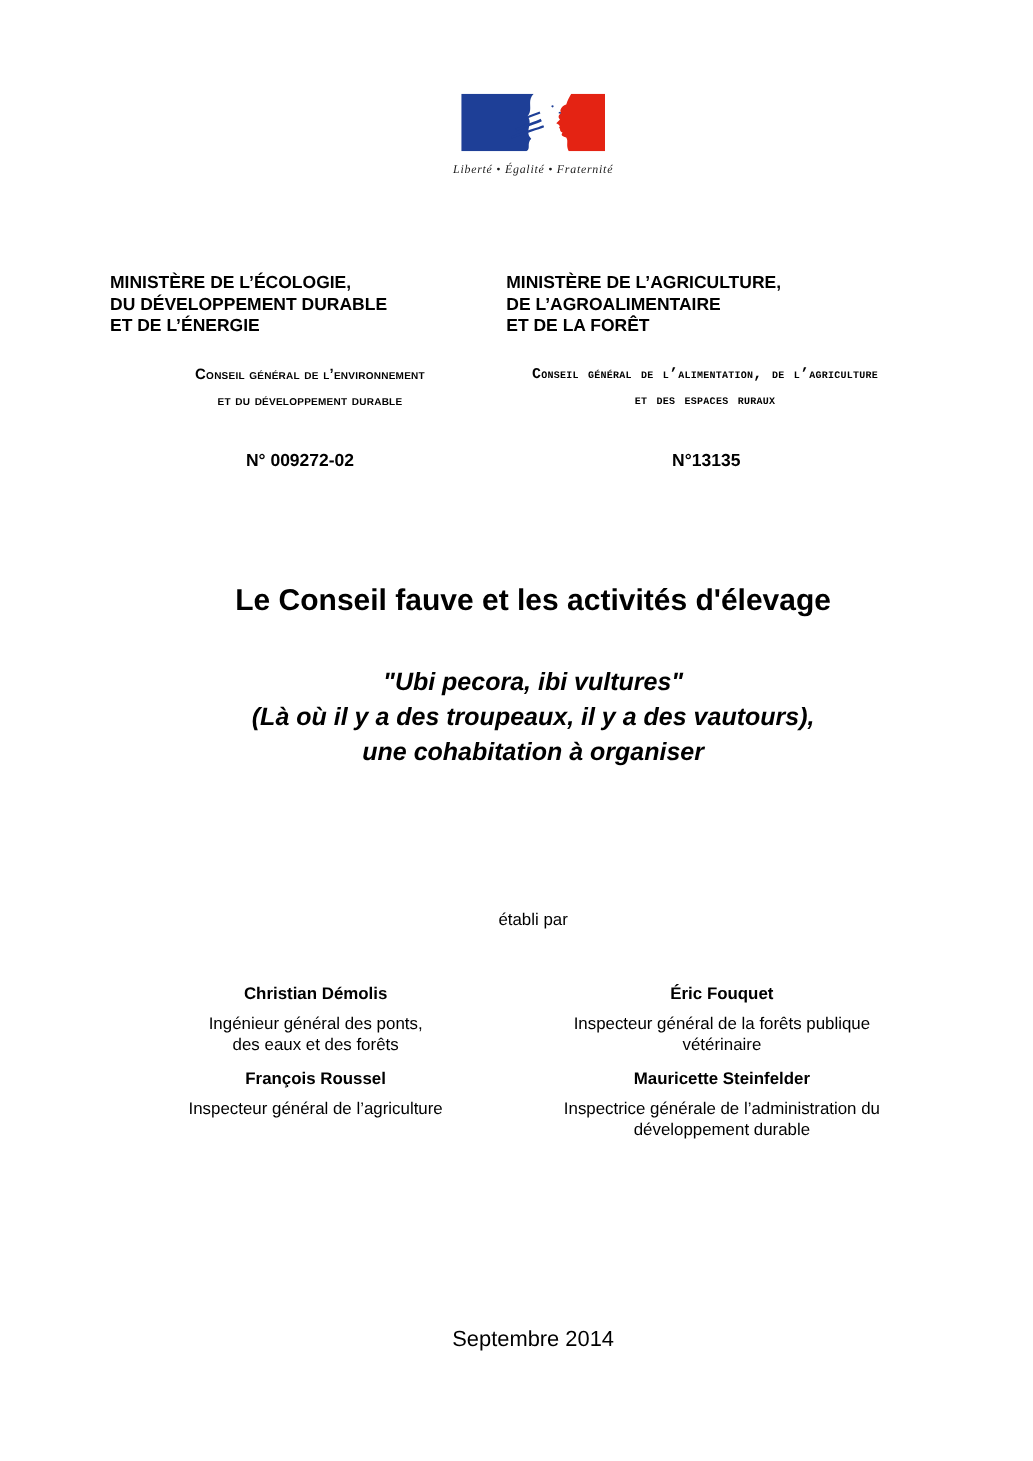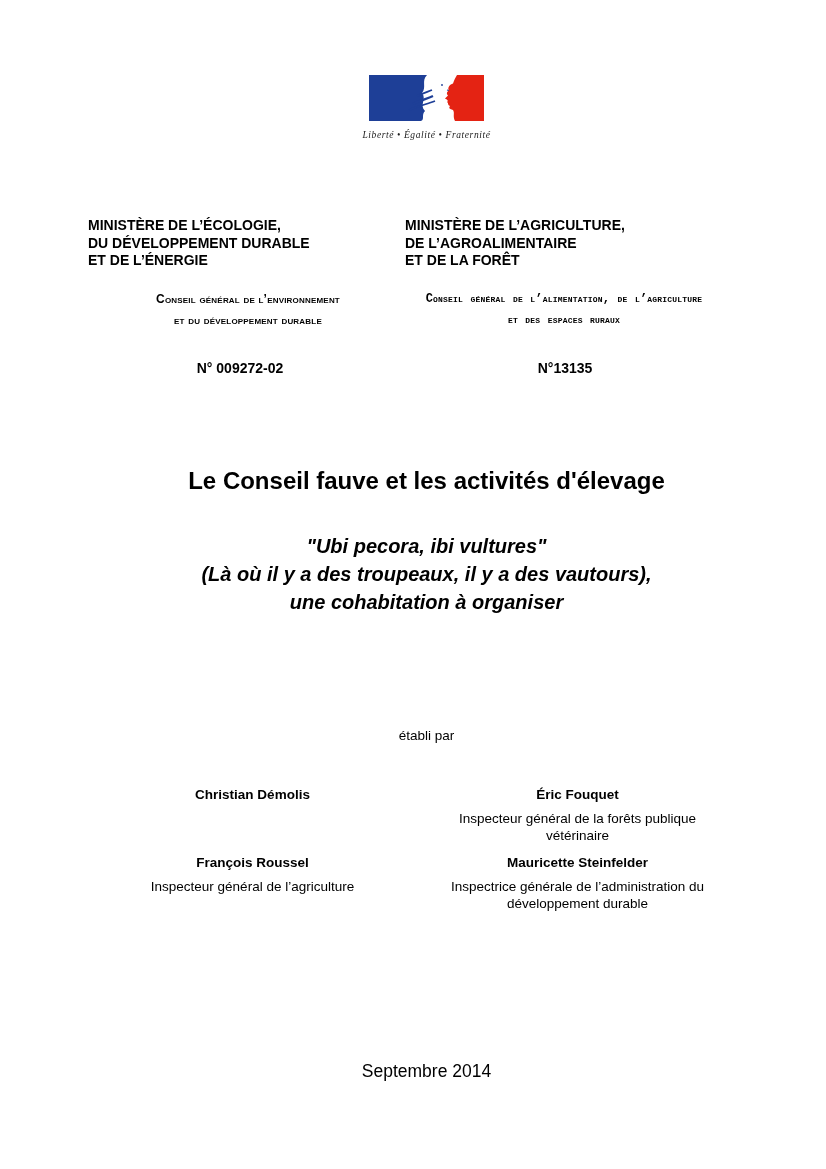--- a/index.html
+++ b/index.html
@@ -120,20 +120,22 @@
   <div class="abs centered report-title">Le Conseil fauve et les activités d'élevage</div>
   <div class="abs centered report-subtitle pre">"Ubi pecora, ibi vultures"
 (Là où il y a des troupeaux, il y a des vautours),
 une cohabitation à organiser</div>
 
   <div class="abs centered etabli">établi par</div>
 
   <div class="abs authors-grid">
     <div class="author">
       <div class="author-name">Christian Démolis</div>
+      <div class="author-role pre">Ingénieur général des ponts,
+des eaux et des forêts</div>
     </div>
     <div class="author">
       <div class="author-name">Éric Fouquet</div>
       <div class="author-role pre">Inspecteur général de la forêts publique
 vétérinaire</div>
     </div>
     <div class="author">
       <div class="author-name">François Roussel</div>
       <div class="author-role pre">Inspecteur général de l’agriculture</div>
     </div>

